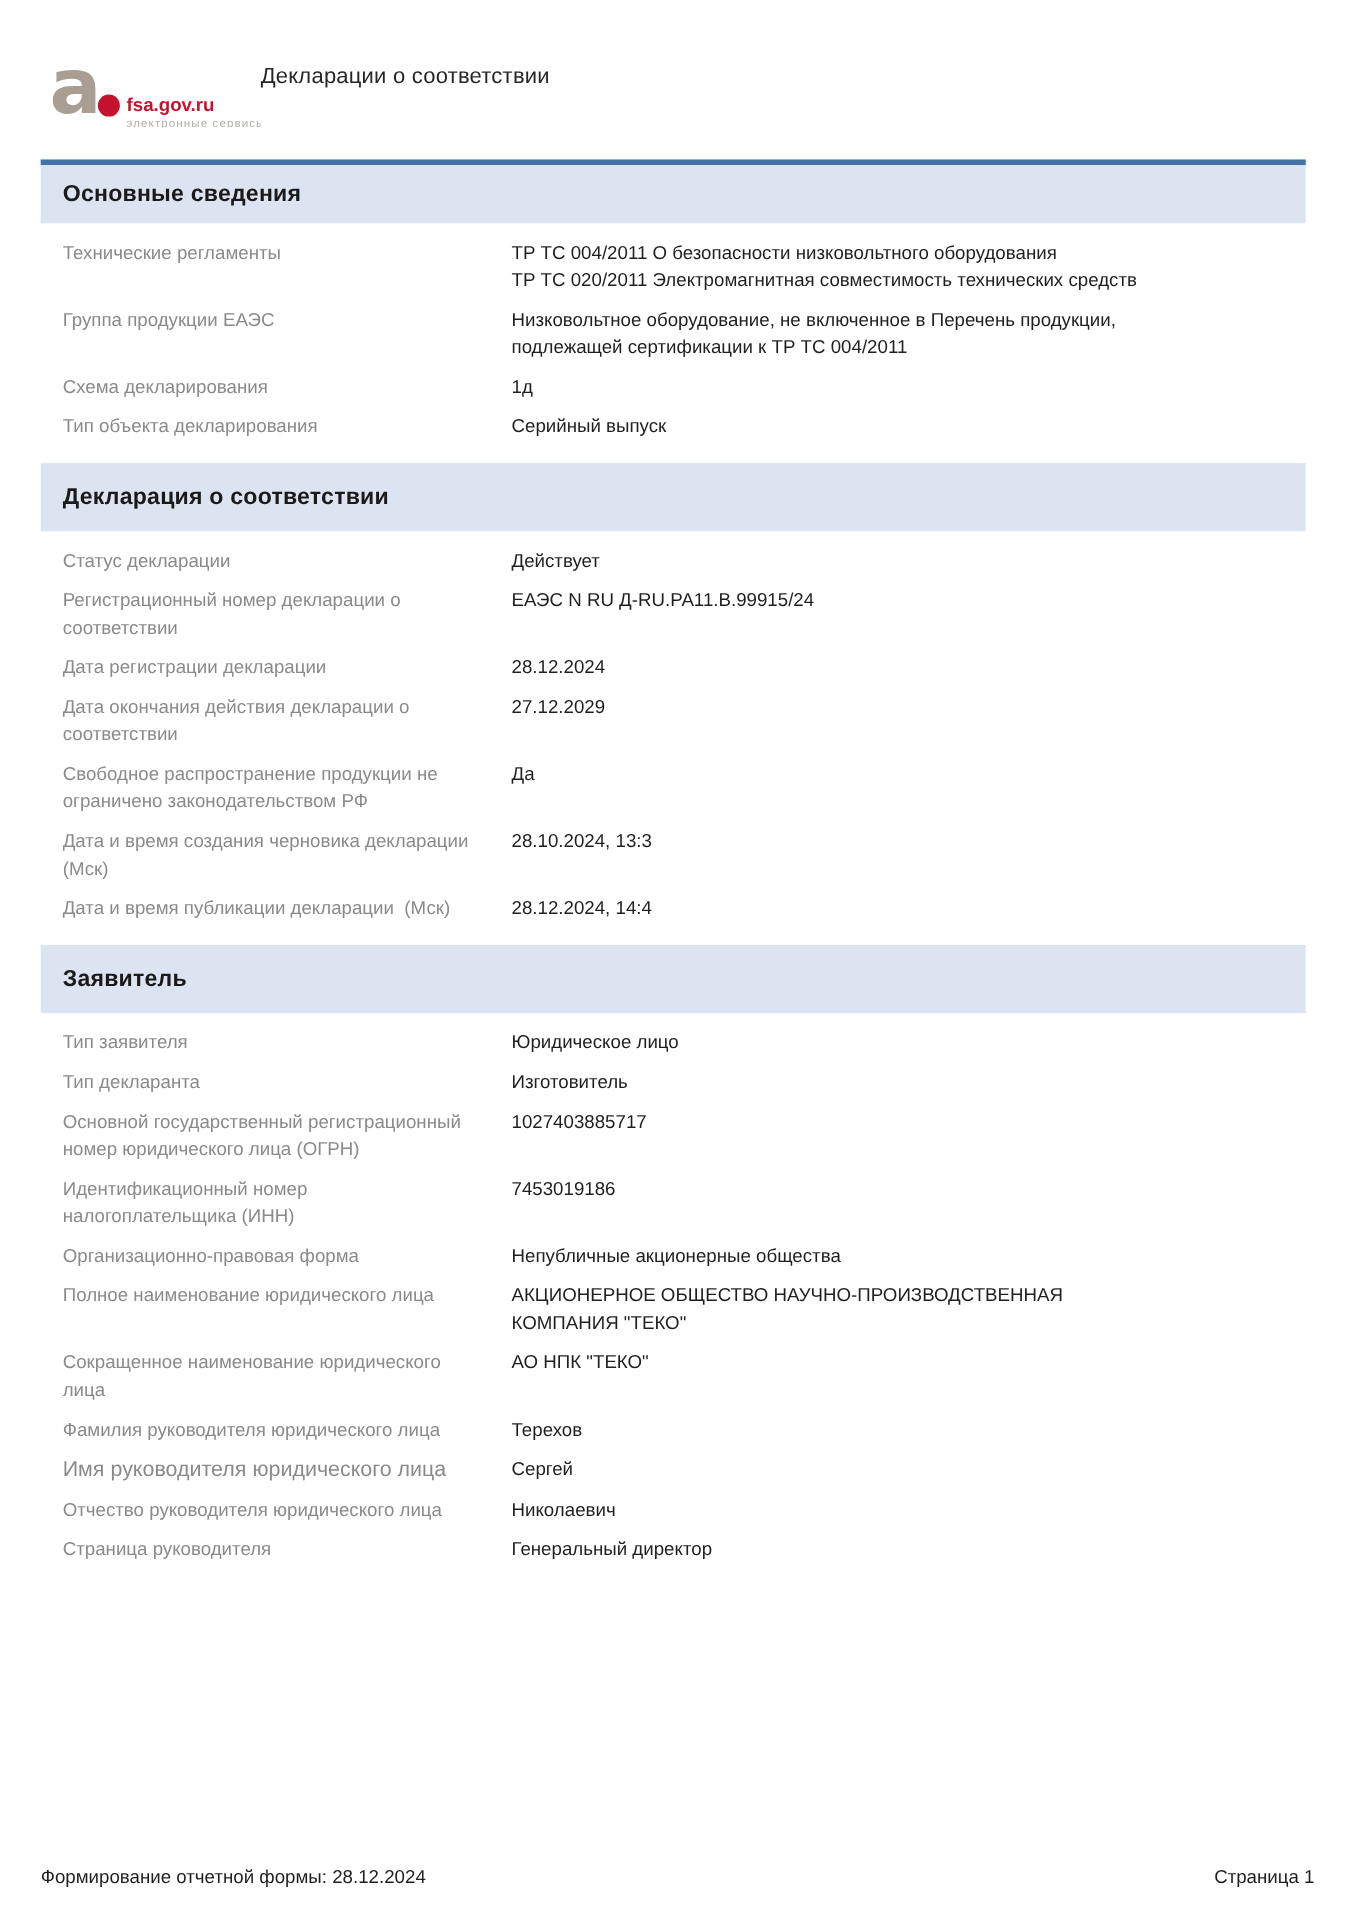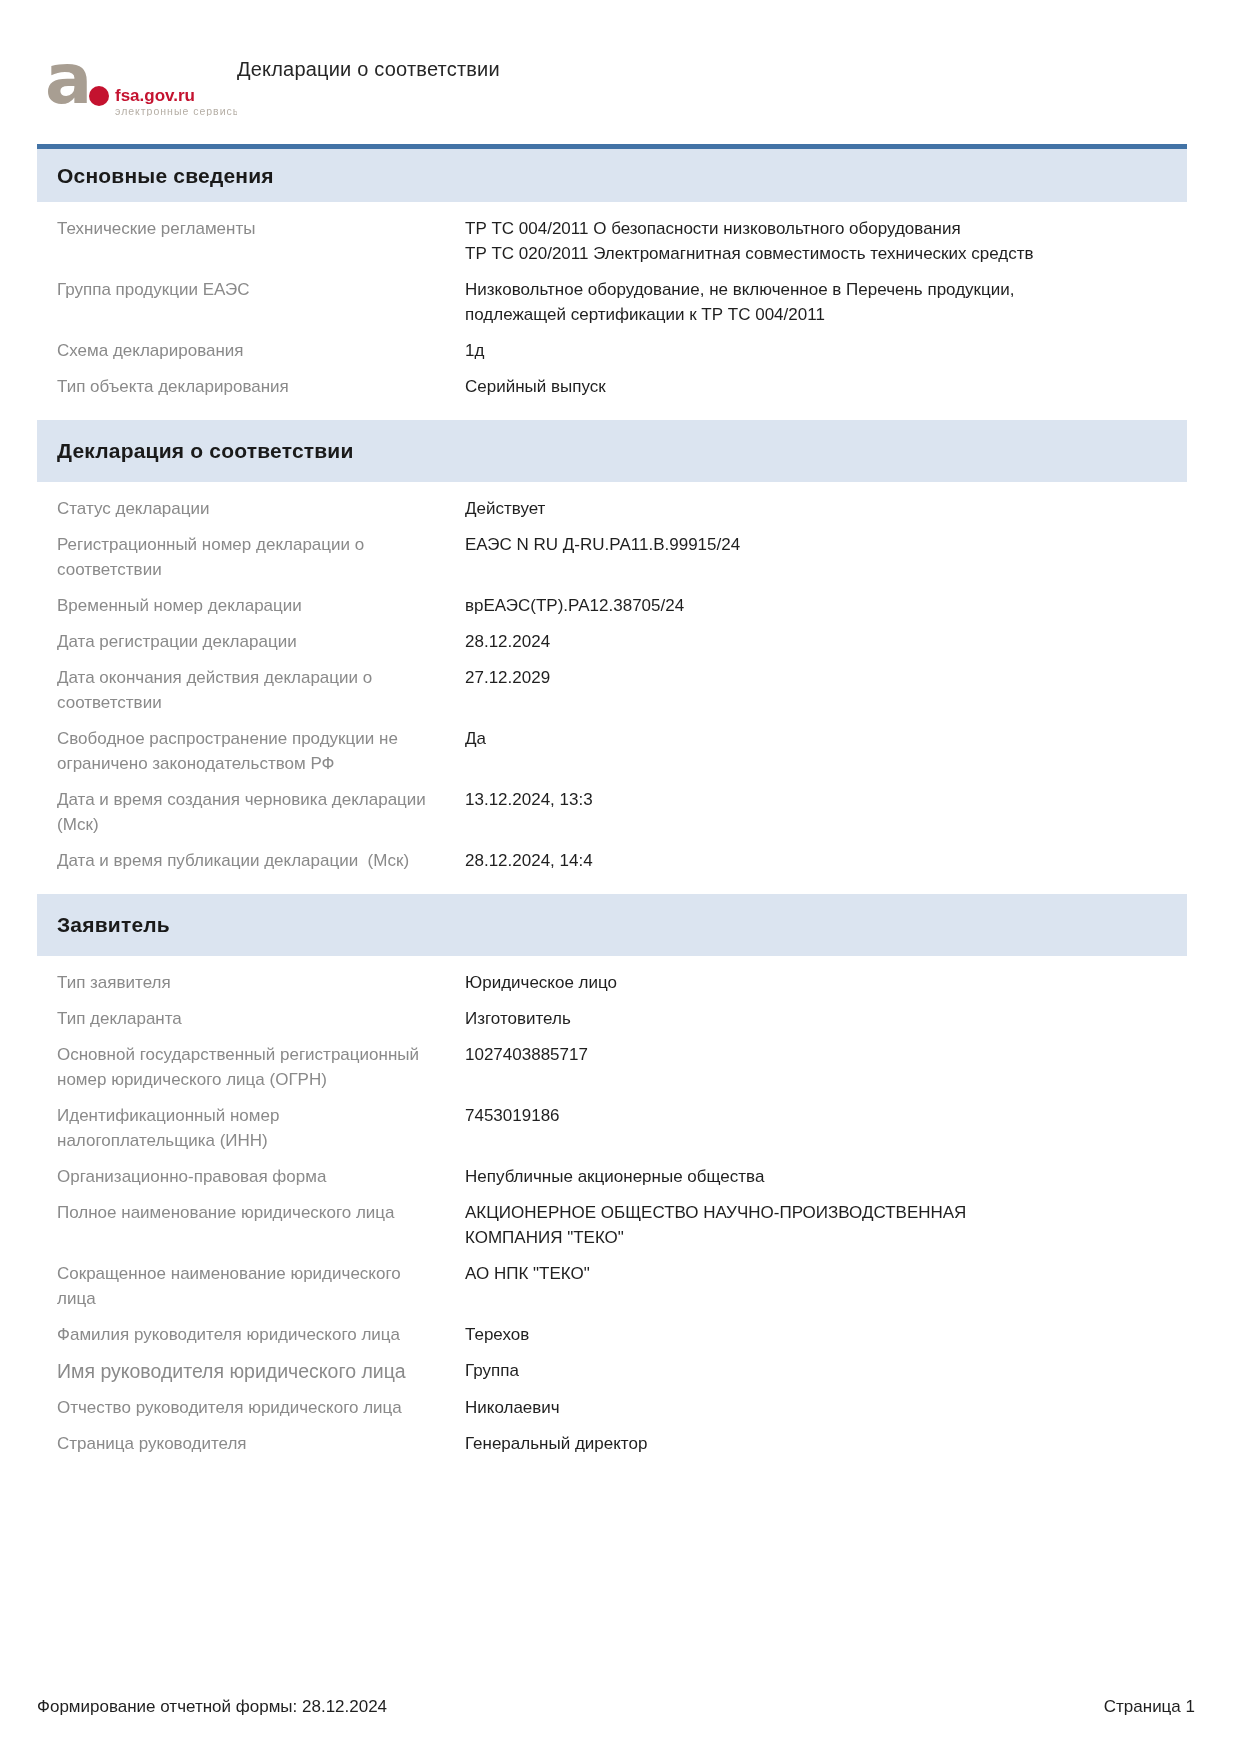--- a/index.html
+++ b/index.html
@@ -135,26 +135,20 @@
             </div>
   </div>
 
   <div class="field-row">
     <div class="field-label">Регистрационный номер декларации о соответствии</div>
     <div class="field-value">
               <div class="value-line">ЕАЭС N RU Д-RU.РА11.В.99915/24</div>
             </div>
   </div>
 
-  <div class="field-row">
-    <div class="field-label">Временный номер декларации</div>
-    <div class="field-value">
-              <div class="value-line">врЕАЭС(ТР).РА12.38705/24</div>
-            </div>
-  </div>
 
   <div class="field-row">
     <div class="field-label">Дата регистрации декларации</div>
     <div class="field-value">
               <div class="value-line">28.12.2024</div>
             </div>
   </div>
 
   <div class="field-row">
     <div class="field-label">Дата окончания действия декларации о соответствии</div>
@@ -166,21 +160,21 @@
   <div class="field-row">
     <div class="field-label">Свободное распространение продукции не ограничено законодательством РФ</div>
     <div class="field-value">
               <div class="value-line">Да</div>
             </div>
   </div>
 
   <div class="field-row">
     <div class="field-label">Дата и время создания черновика декларации (Мск)</div>
     <div class="field-value">
-              <div class="value-line">13.12.2024, 13:3</div>
+              <div class="value-line">28.10.2024, 13:3</div>
             </div>
   </div>
 
   <div class="field-row">
     <div class="field-label">Дата и время публикации декларации  (Мск)</div>
     <div class="field-value">
               <div class="value-line">28.12.2024, 14:4</div>
             </div>
   </div>
 </div>
@@ -243,21 +237,21 @@
   <div class="field-row">
     <div class="field-label">Фамилия руководителя юридического лица</div>
     <div class="field-value">
               <div class="value-line">Терехов</div>
             </div>
   </div>
 
   <div class="field-row">
     <div class="field-label label-large">Имя руководителя юридического лица</div>
     <div class="field-value">
-              <div class="value-line">Группа</div>
+              <div class="value-line">Сергей</div>
             </div>
   </div>
 
   <div class="field-row">
     <div class="field-label">Отчество руководителя юридического лица</div>
     <div class="field-value">
               <div class="value-line">Николаевич</div>
             </div>
   </div>
 

